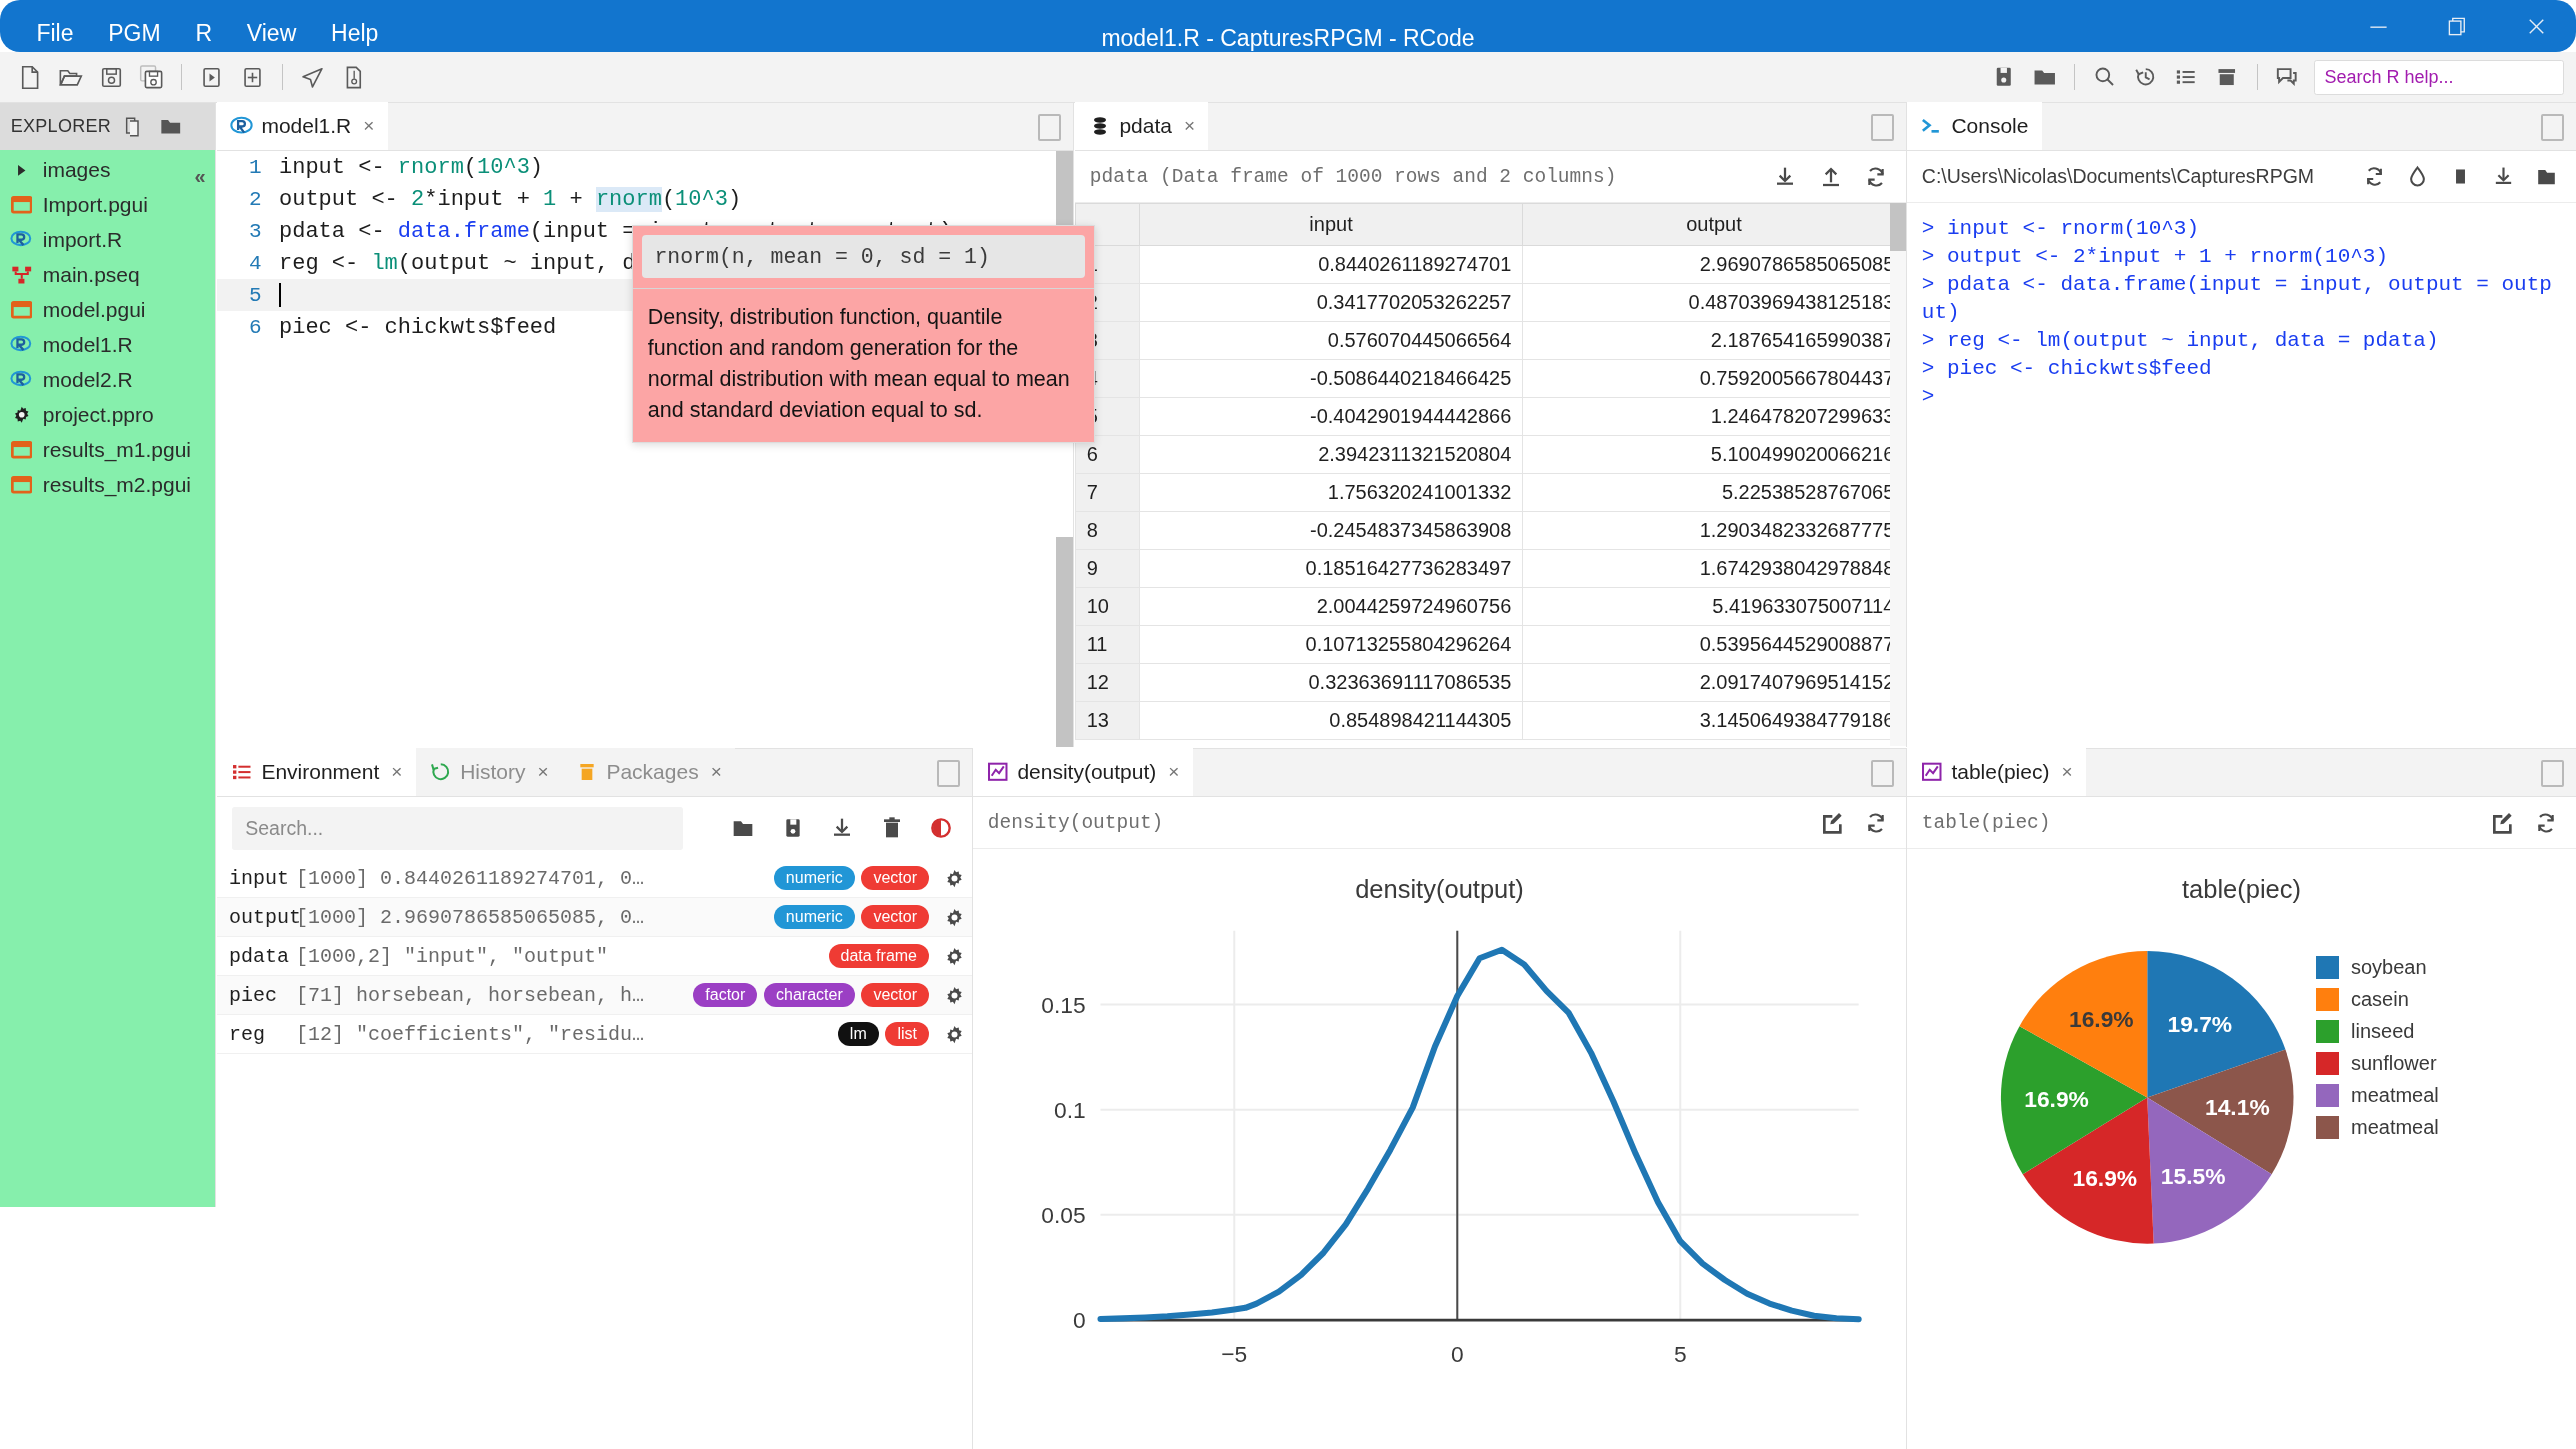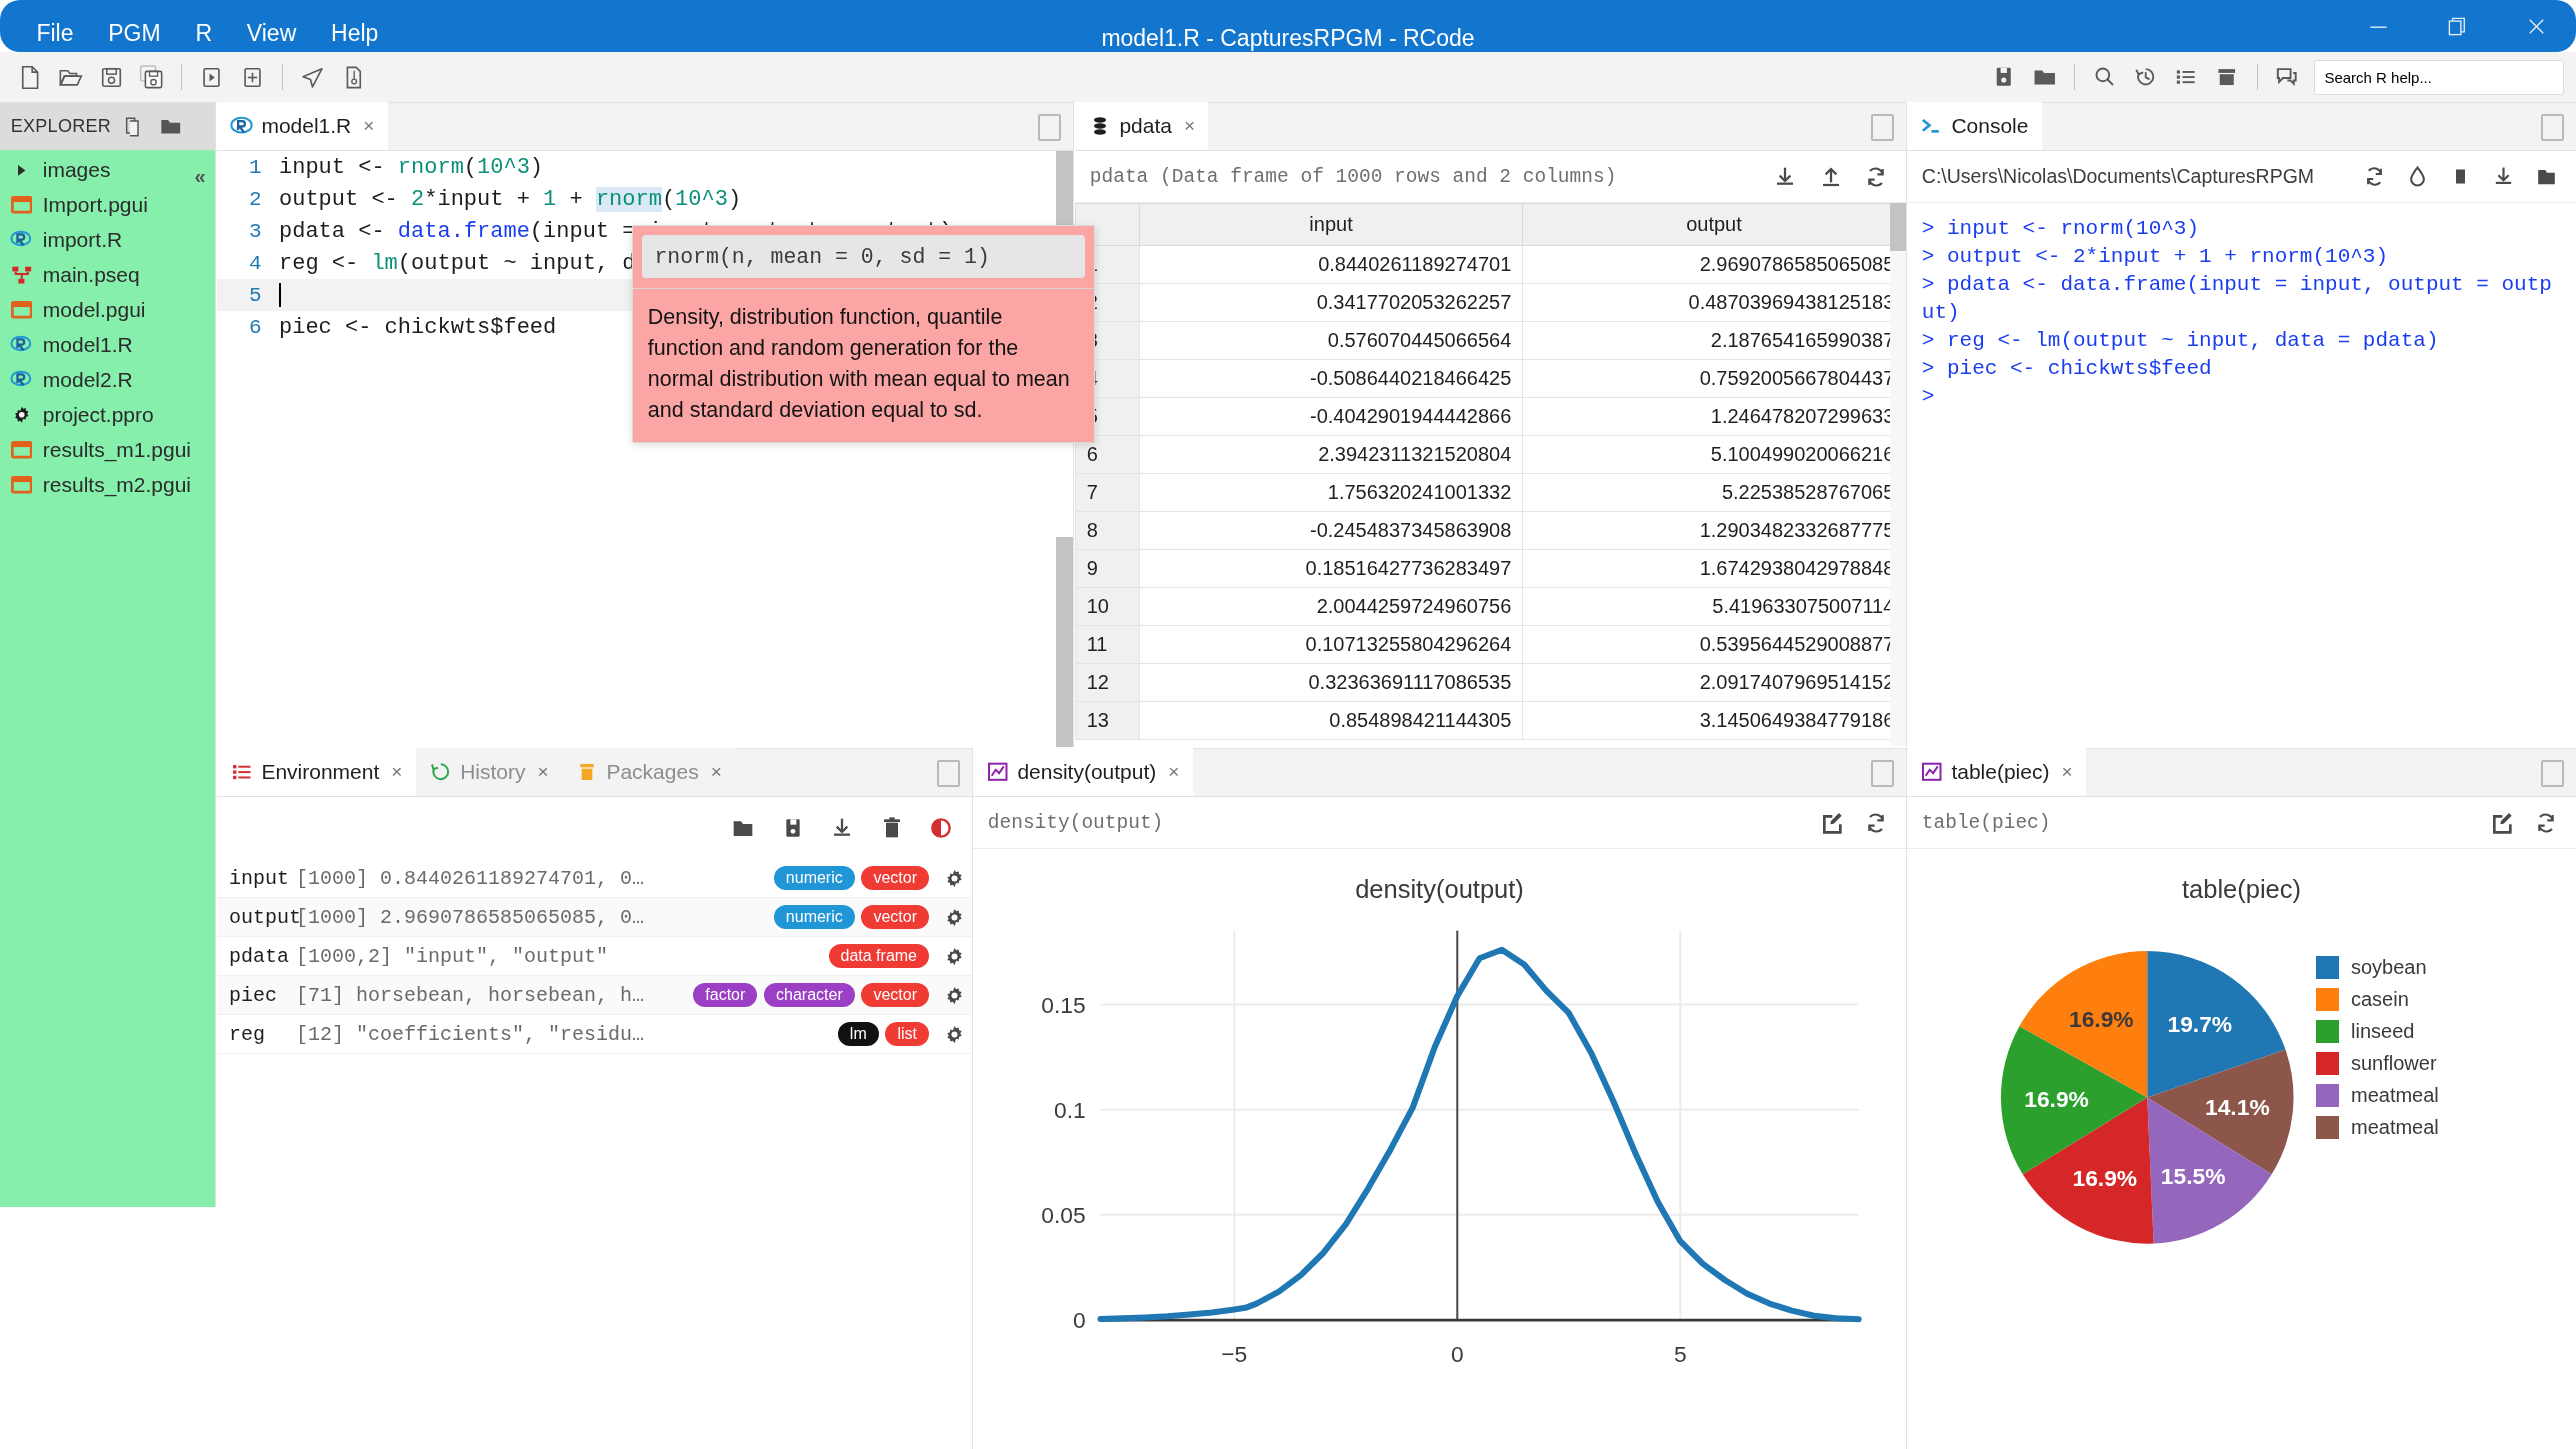--- a/index.html
+++ b/index.html
@@ -42,21 +42,21 @@
   .tb-left { display: flex; align-items: center; margin-left: 10.7px; gap: 2.7px; }
   .tb-right { position: absolute; right: 12px; display: flex; align-items: center; gap: 2.7px; }
   .tb-icon {
     width: 38px; height: 38px; display: flex; align-items: center; justify-content: center;
     color: #5a5a5a;
   }
   .tb-sep { width: 0.7px; height: 25.5px; background: #c4c4c4; margin: 0 8px; }
   .search-box {
     width: 250px; height: 35px; background: #ffffff; border: 0.7px solid #dcdcdc;
     border-radius: 2.7px; display: flex; align-items: center; padding: 0 9.4px;
-    color: #000000; font-size: 15px; margin-left: 5.4px;
+    color: #a21caf; font-size: 18px; margin-left: 5.4px;
   }
 
   
   .explorer {
     position: absolute; left: 0; top: 103px; width: 216px; height: 1104px;
     background: #86efac; border-right: 0.7px solid #e2e2e2;
   }
   .explorer-header {
     height: 47px; background: #dcdcdc; display: flex; align-items: center;
     padding: 0 10.7px; gap: 9.4px;
@@ -739,20 +739,21 @@
             <rect x="7" y="10" width="16" height="17" fill="#f5a623"></rect>
           </svg>
       </span>
       <span>Packages</span>
       <span class="tclose">×</span>
     </div>
     <div class="panel-max"></div>
   </div>
 
   <div class="env-search-bar">
+    <div class="env-search">Search...</div>
     <div class="env-tools">
       <span class="sb-ico">
         <svg width="24" height="24" viewBox="0 0 36 36">
             <path d="M4 8h11l3 4h14v18H4z" fill="#4a4a4a"></path>
           </svg>
       </span>
       <span class="sb-ico">
         <svg width="24" height="24" viewBox="0 0 36 36">
             <rect x="8" y="5" width="20" height="26" rx="2" fill="#4a4a4a"></rect>
             <rect x="14" y="5" width="9" height="8" fill="#fff"></rect>

